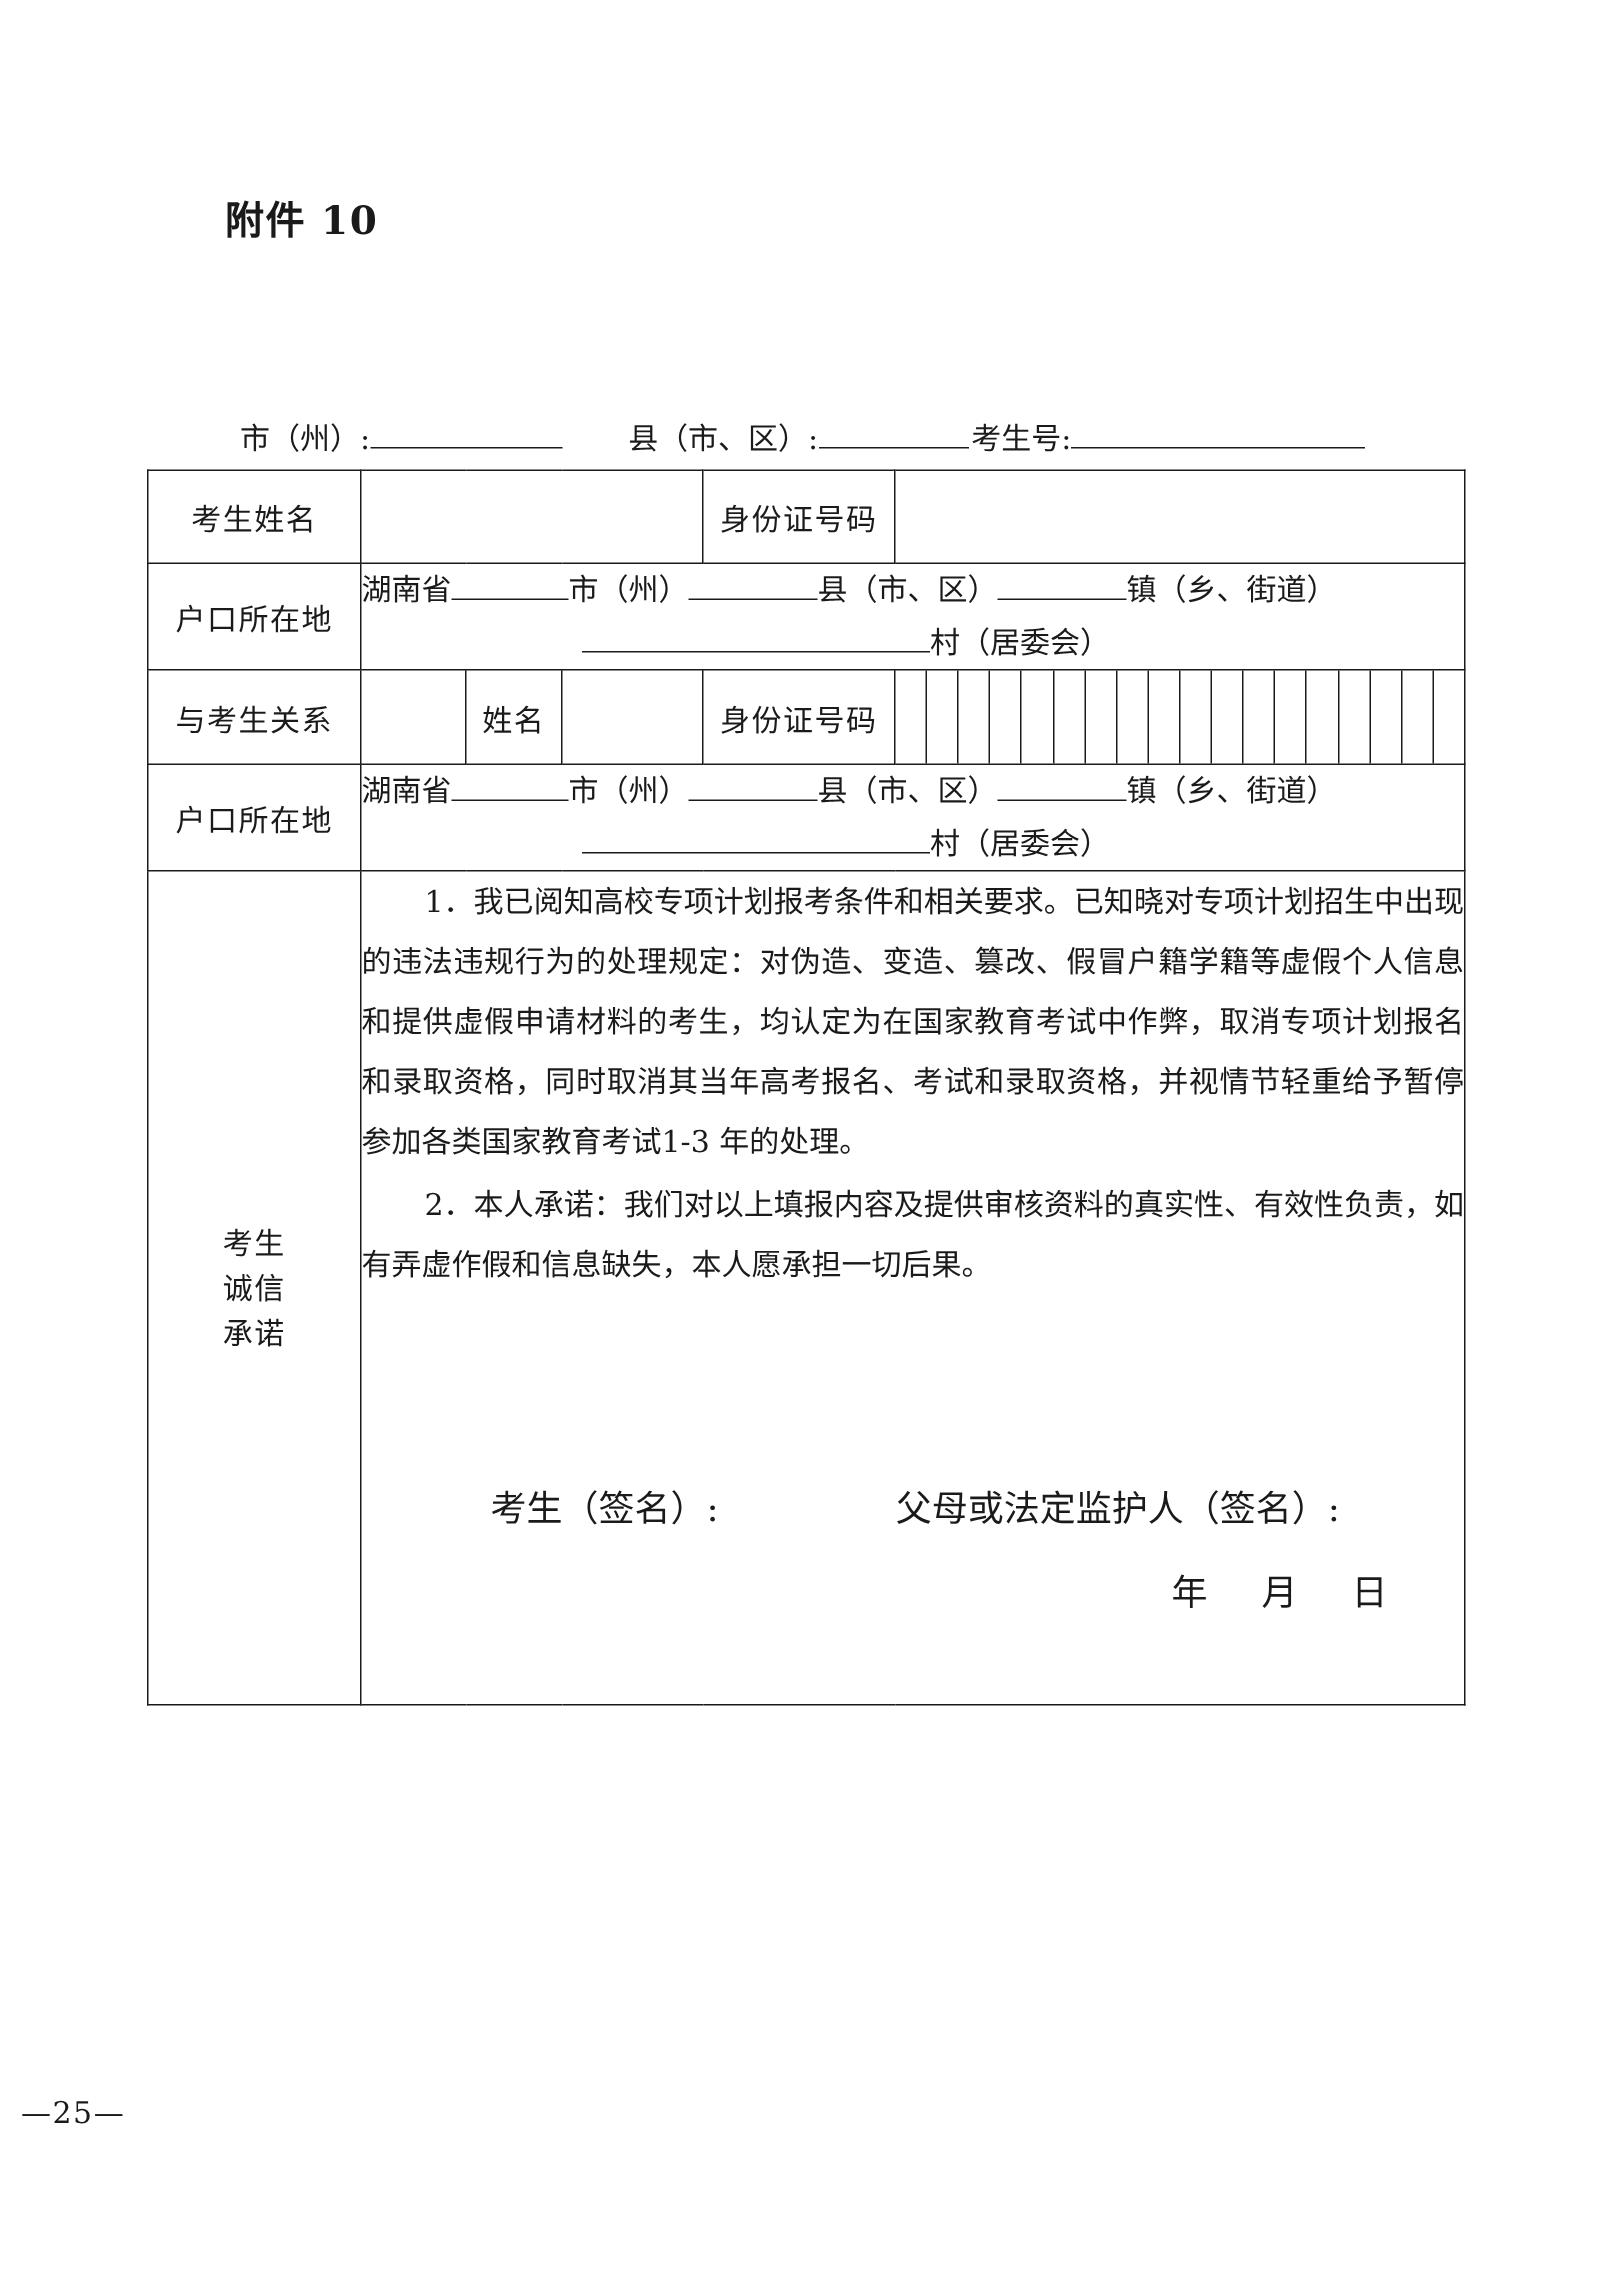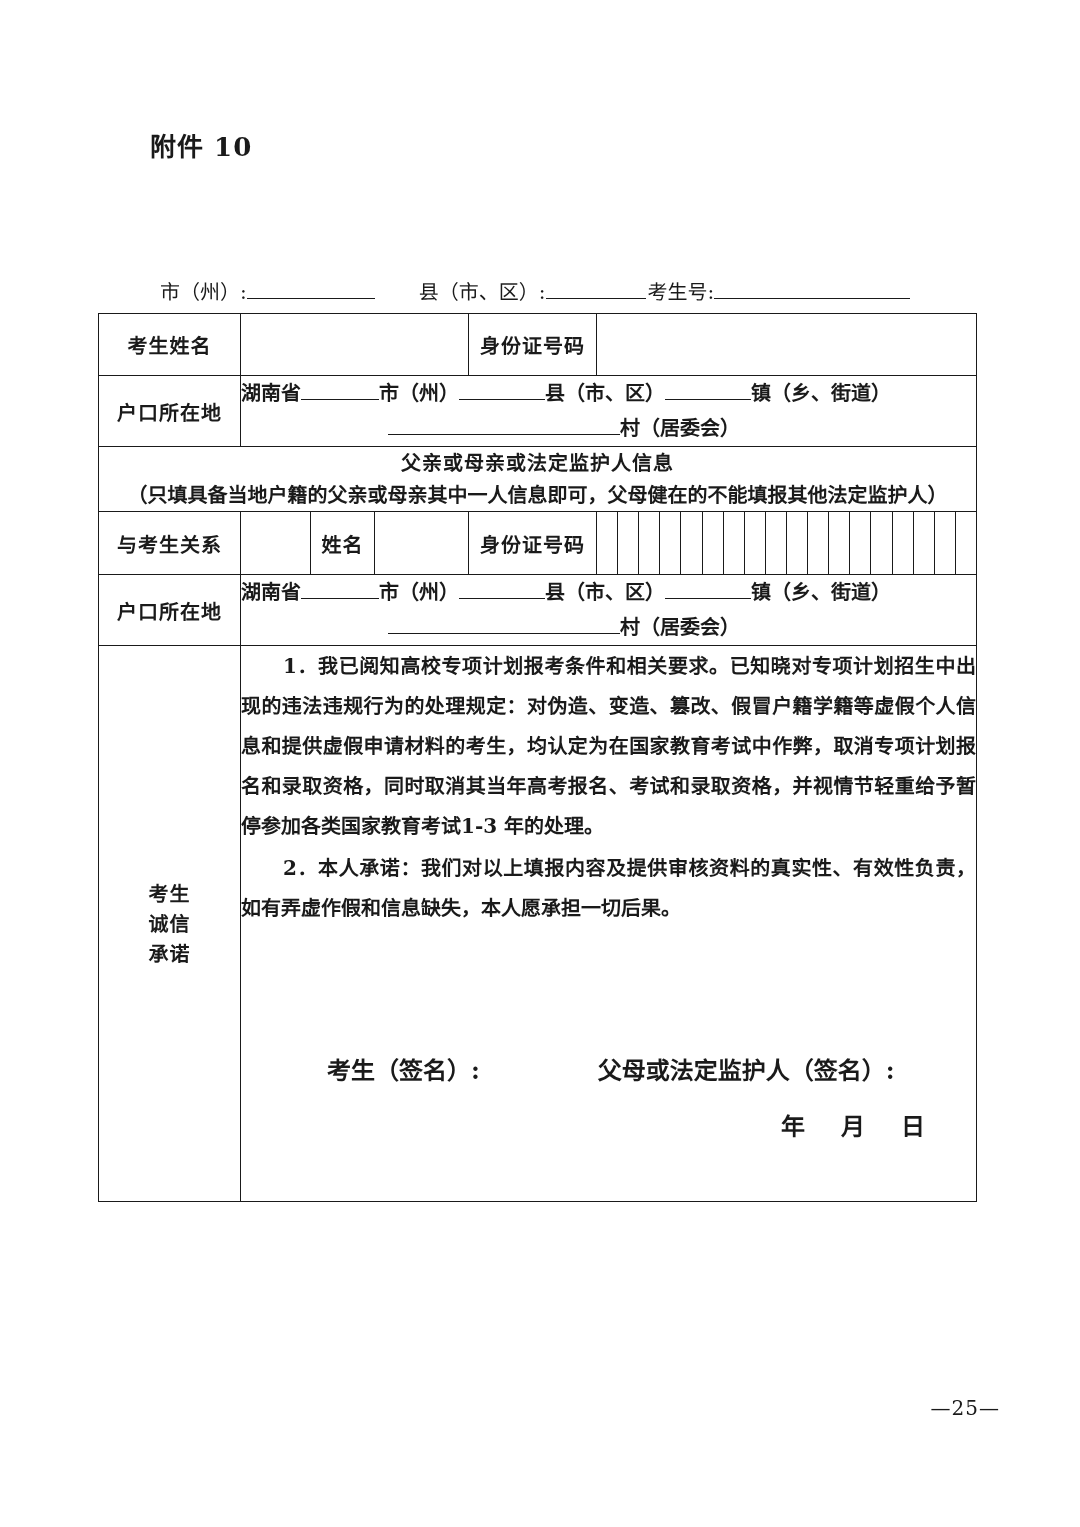--- a/index.html
+++ b/index.html
@@ -78,21 +78,20 @@
     top: 313px;
     width: 878px;
     border-collapse: collapse;
     table-layout: fixed;
   }
   .form-table td {
     border: 1.6px solid #1a1a1a;
     font-size: 20px;
     vertical-align: middle;
     padding: 0;
-    font-weight: bold;
   }
   .cell-label {
     text-align: center;
     letter-spacing: 1px;
   }
   .cell-blank { background: #fff; }
 
   .r-name td, .r-school td { height: 61px; }
 
   
@@ -177,24 +176,24 @@
     padding-left: 540px;
     letter-spacing: 2px;
     white-space: nowrap;
     margin-top: 6px;
   }
   .ymd-gap { display: inline-block; width: 34px; }
 
   
   .page-number {
     position: absolute;
-    left: 0;
+    left: 14px;
     top: 1396px;
     width: 1000px;
-    text-align: right;
+    text-align: left;
     font-size: 20px;
     letter-spacing: 1px;
   }
 </style>
 </head>
 <body>
 
 <div class="page">
 
   <div class="attachment-label">附件 10</div>
@@ -235,26 +234,20 @@
         <td class="hukou-body" colspan="5">
           <div class="hk-line1">
             <span>湖南省</span><span class="u s1"></span><span>市（州）</span><span class="u s2"></span><span>县（市、区）</span><span class="u s3"></span><span>镇（乡、街道）</span>
           </div>
           <div class="hk-line2">
             <span class="u long"></span><span>村（居委会）</span>
           </div>
         </td>
       </tr>
 
-      <tr>
-        <td class="parent-banner" colspan="6">
-          <div class="pb-title">父亲或母亲或法定监护人信息</div>
-          <div class="pb-note">（只填具备当地户籍的父亲或母亲其中一人信息即可，父母健在的不能填报其他法定监护人）</div>
-        </td>
-      </tr>
 
       <tr class="r-rel">
         <td class="cell-label">与考生关系</td>
         <td class="cell-blank"></td>
         <td class="cell-label">姓名</td>
         <td class="cell-blank"></td>
         <td class="cell-label">身份证号码</td>
         <td style="padding:0">
           <div class="idgrid" id="id-digit-grid">
               <div class="idcell"></div>

